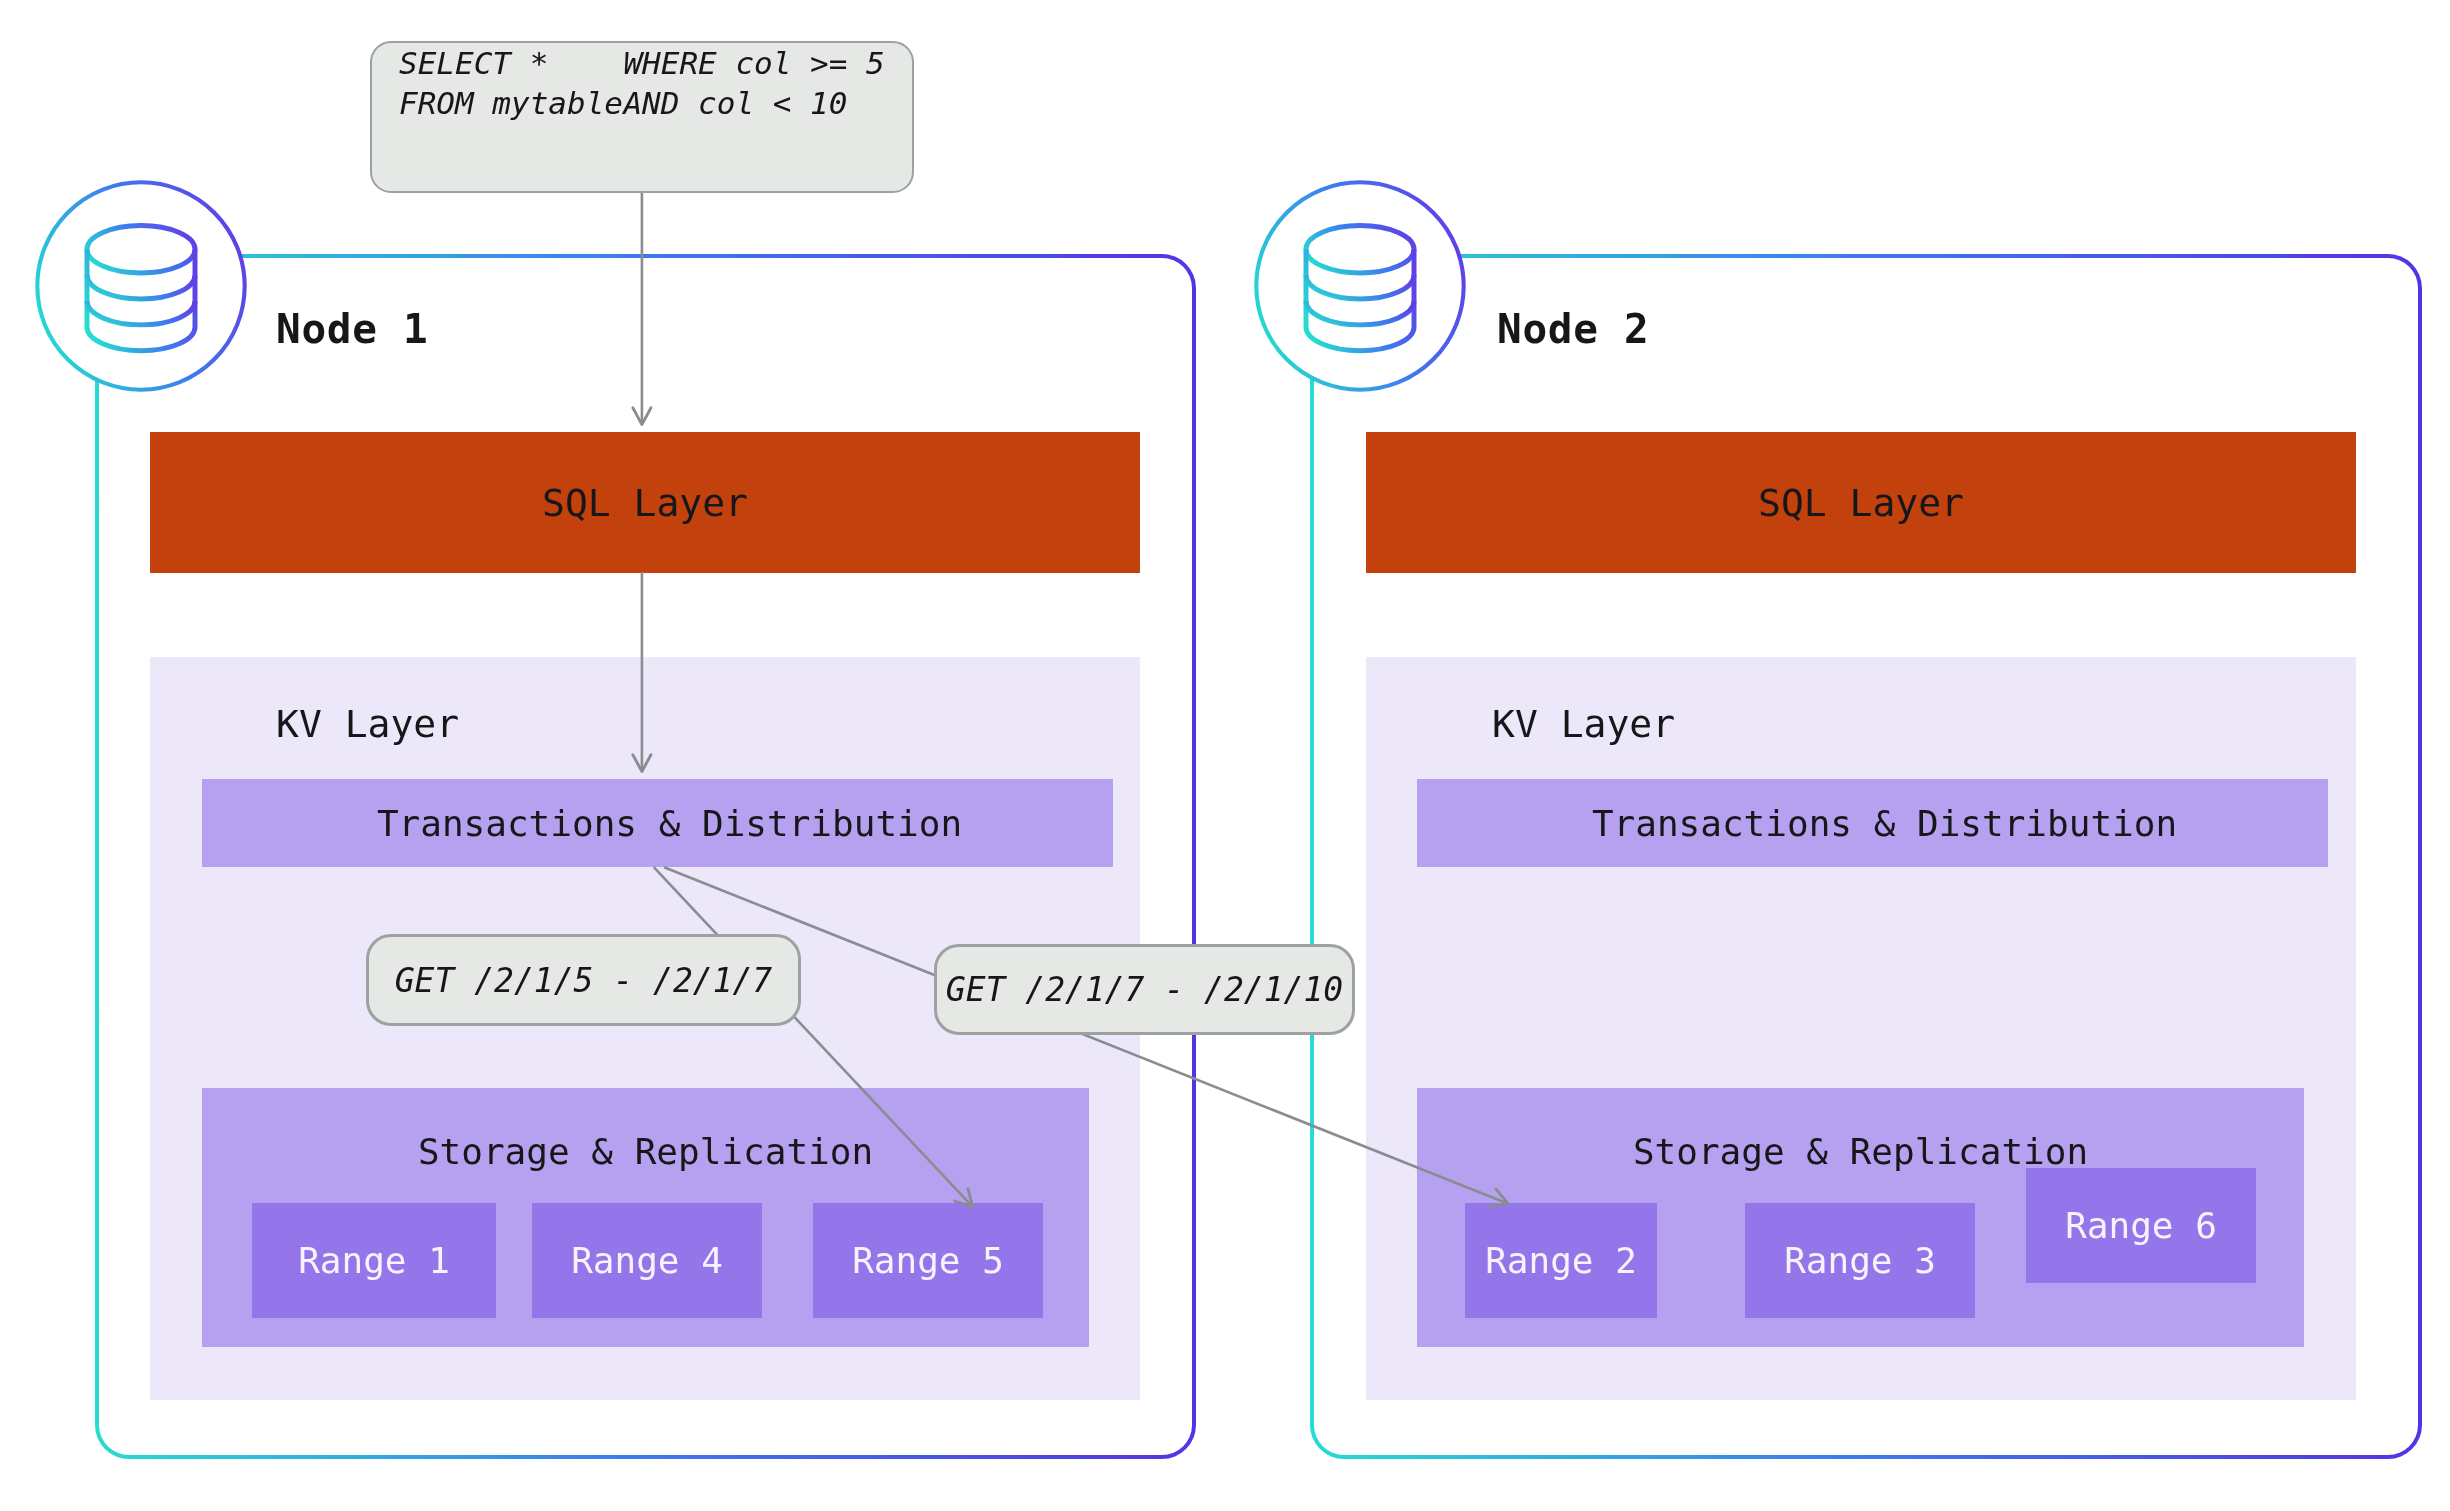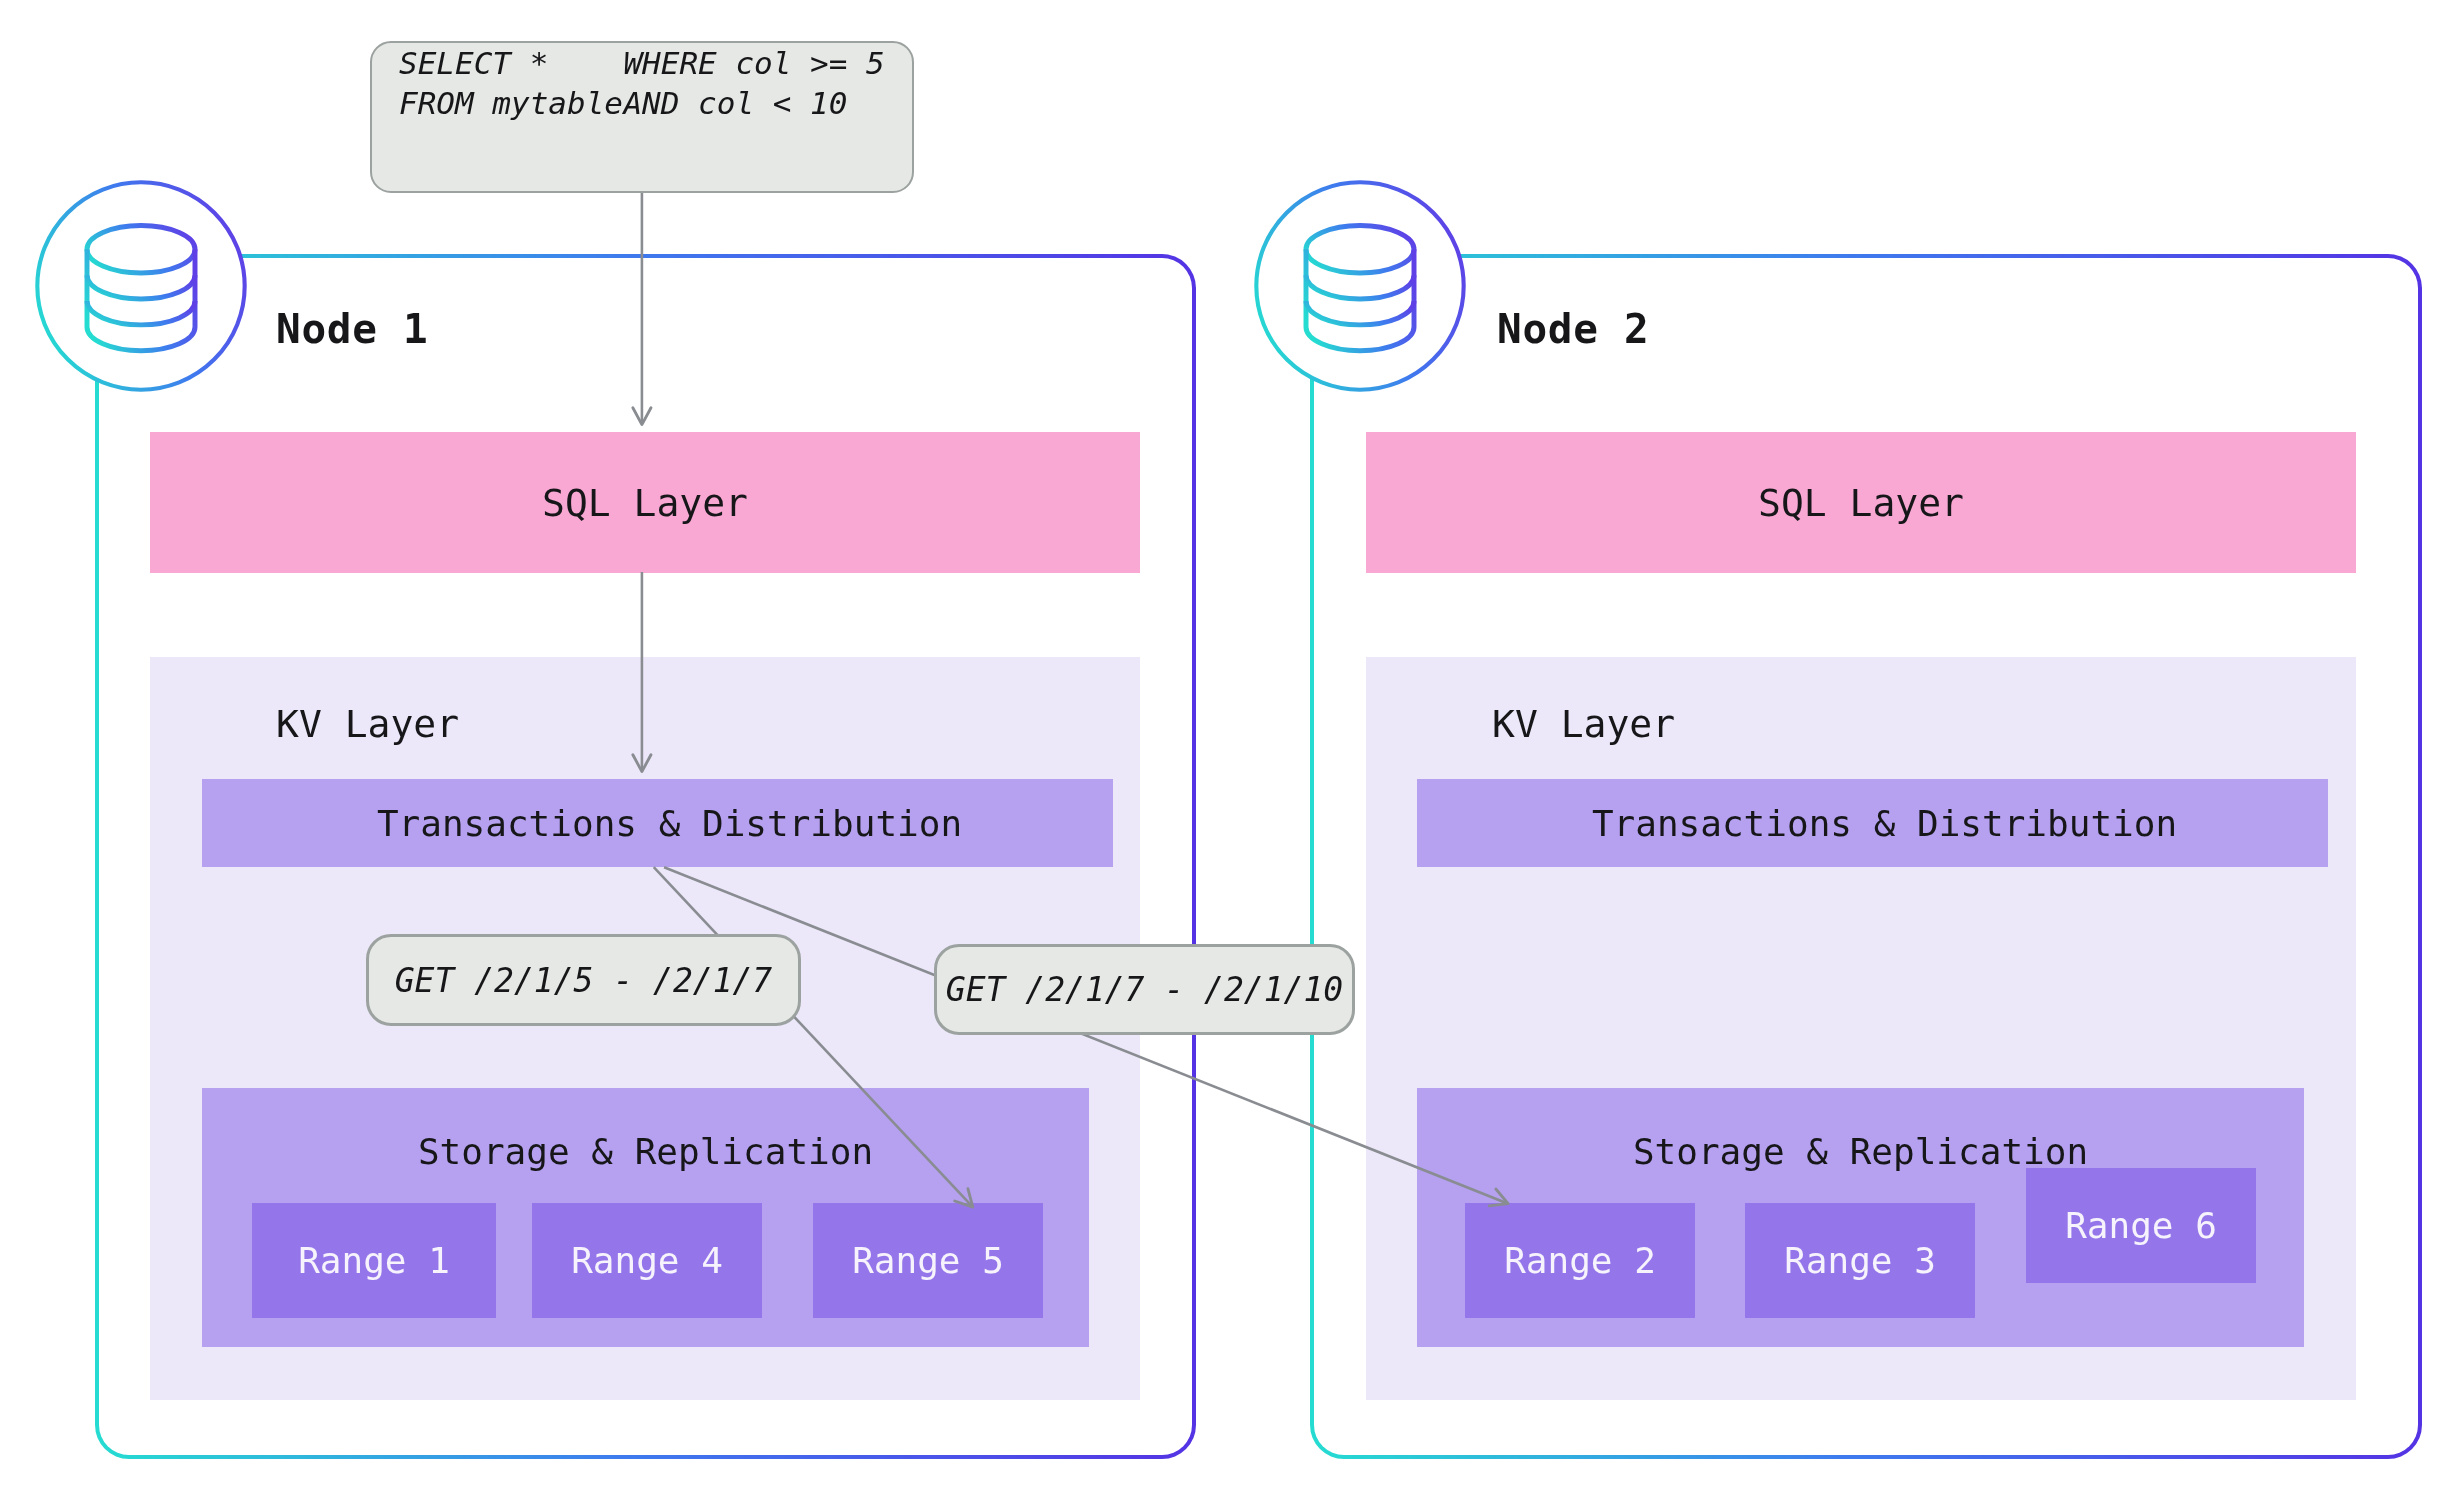--- a/index.html
+++ b/index.html
@@ -5,21 +5,21 @@
   html,body{margin:0;padding:0;background:#ffffff;}
   .stage{
     position:relative;width:2450px;height:1511px;background:#ffffff;overflow:hidden;
     font-family:"DejaVu Sans Mono","Liberation Mono",monospace;color:#17171a;
   }
   .abs{position:absolute;}
   
   .node{border-radius:34px;background:linear-gradient(90deg,#25dcd1 0%,#3e7bee 48%,#5433e4 100%);z-index:1;}
   .node-inner{position:absolute;inset:3.7px;border-radius:30px;background:#ffffff;}
   
-  .sql-bar{background:#f9a8d4;display:flex;align-items:center;justify-content:center;font-size:38px;z-index:2;}
+  .sql-bar{background:#c2410c;display:flex;align-items:center;justify-content:center;font-size:38px;z-index:2;}
   .kv-rect{background:#ece8fa;z-index:2;}
   .kv-label{font-size:38px;z-index:3;}
   .td-bar{background:#b5a1ef;display:flex;align-items:center;justify-content:center;font-size:36px;z-index:3;padding-left:24px;}
   .sr-box{background:#b5a1ef;z-index:3;display:flex;justify-content:center;}
   .sr-title{font-size:36px;margin-top:43px;}
   .range-box{background:#9576ea;color:#f6f3fc;display:flex;align-items:center;justify-content:center;
              font-size:36px;z-index:4;}
   
   .node-title{font-size:41px;font-weight:bold;letter-spacing:0.7px;z-index:3;}
   
@@ -70,21 +70,21 @@
     <span>SQL Layer</span>
   </div>
   <div class="abs kv-rect" style="left:1366px;top:657px;width:990px;height:743px;"></div>
   <div class="abs kv-label" style="left:1492px;top:702px;">KV Layer</div>
   <div class="abs td-bar" style="left:1417px;top:779px;width:887px;height:88px;">
     <span>Transactions &amp; Distribution</span>
   </div>
   <div class="abs sr-box" style="left:1417px;top:1088px;width:887px;height:259px;">
     <span class="sr-title">Storage &amp; Replication</span>
   </div>
-  <div class="abs range-box" style="left:1465px;top:1203px;width:230px;height:115px;">
+  <div class="abs range-box" style="left:1465px;top:1203px;width:192px;height:115px;">
     <span>Range 2</span>
   </div>
   <div class="abs range-box" style="left:1745px;top:1203px;width:230px;height:115px;">
     <span>Range 3</span>
   </div>
   <div class="abs range-box" style="left:2026px;top:1168px;width:230px;height:115px;">
     <span>Range 6</span>
   </div>
 
   <div class="abs node-title" style="left:276px;top:305px;">Node 1</div>

